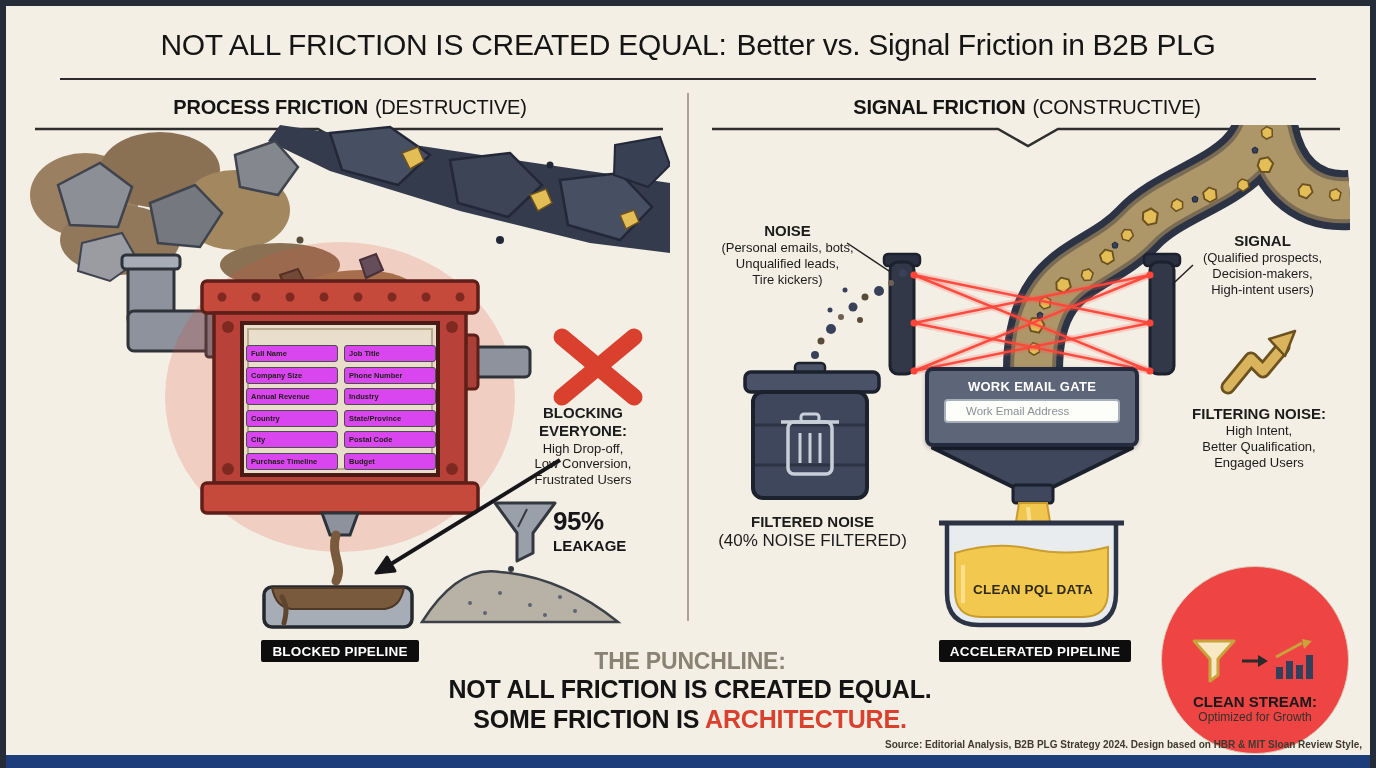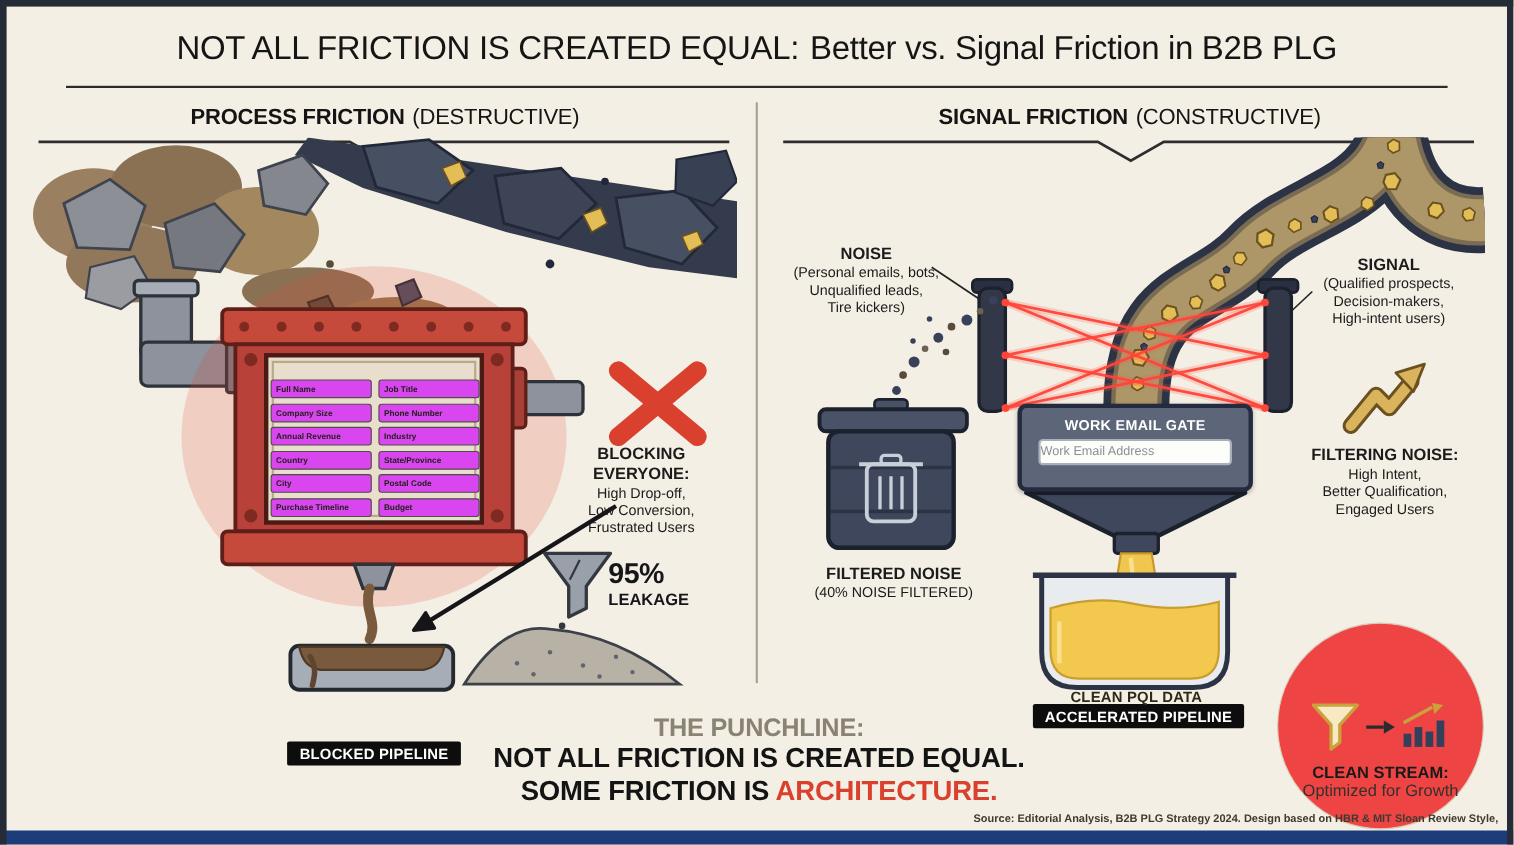--- a/index.html
+++ b/index.html
@@ -14,54 +14,54 @@
   .hrule{left:60px;width:1256px;top:78px;height:2px;background:#2b2b2b;z-index:6;}
   .vdivider{left:687px;top:93px;width:2px;height:528px;background:#aaa293;z-index:4;}
 
   .col-head{top:96px;text-align:center;color:#141414;z-index:6;letter-spacing:-0.2px;}
   .ch-bold{font-size:20px;font-weight:800;}
   .ch-reg{font-size:20px;font-weight:400;margin-left:7px;}
 
   .textblock{text-align:center;line-height:1.22;color:#1b1b1b;z-index:7;}
   .tb-title{font-weight:800;font-size:15px;}
   .tb-line{font-size:13px;}
-  .tb-sub{font-size:13px;}
+  .tb-sub{font-size:17px;}
 
   .badge-wrap{text-align:center;z-index:8;}
   .badge-black{display:inline-block;background:#0d0d0d;color:#ffffff;font-weight:700;font-size:13.5px;
     padding:4px 11px 3px;letter-spacing:.2px;border-radius:2px;}
 
   .form-grid{left:246px;top:345px;width:190px;display:grid;grid-template-columns:1fr 1fr;
     gap:4.5px 6px;z-index:8;}
   .form-chip{background:#d946ef;border:1.5px solid #4c4c4c;border-radius:3px;font-size:7.5px;
     font-weight:700;color:#22201c;padding:3px 4px 2px;white-space:nowrap;overflow:hidden;height:10px;line-height:10px;}
 
   .leakage{left:553px;top:506px;width:95px;text-align:left;z-index:7;color:#15151a;}
   .leak-val{font-size:26px;font-weight:900;letter-spacing:-0.5px;}
   .leak-lab{font-size:15px;font-weight:800;}
 
   .gate{left:925px;top:367px;width:214px;height:80px;background:#5d6678;border:4px solid #242b3e;
     border-radius:8px;z-index:8;box-shadow:0 2px 4px rgba(0,0,0,.25);box-sizing:border-box;}
   .gate-title{color:#ffffff;font-weight:800;font-size:13px;text-align:center;padding:8px 0 5px;letter-spacing:.3px;}
   .gate-input{display:block;width:176px;height:24px;margin:0 auto;border:2px solid #a9afbb;border-radius:4px;
-    background:#fdfdfa;font-size:11.5px;padding:0 0;box-sizing:border-box;color:#444;font-family:"Liberation Sans",sans-serif;}
+    background:#fdfdfa;font-size:11.5px;padding:0 20px;box-sizing:border-box;color:#444;font-family:"Liberation Sans",sans-serif;}
   .gate-input::placeholder{color:#8b9097;}
 
   .beaker-label{left:958px;top:582px;width:150px;text-align:center;font-size:13.5px;font-weight:800;
-    color:#2f2917;z-index:9;letter-spacing:.2px;margin-top:44px;}
+    color:#2f2917;z-index:9;letter-spacing:.2px;}
 
   .punchline{left:390px;top:648px;width:600px;text-align:center;z-index:7;line-height:1.18;letter-spacing:-0.2px;}
   .pl-kicker{font-size:23px;font-weight:800;color:#8a8374;}
   .pl-line{font-size:25px;font-weight:800;color:#141414;}
   .pl-red{color:#d9402e;}
 
   .corner-badge{left:1161px;top:566px;width:188px;height:188px;border-radius:50%;background:#ef4444;
     border:1px solid #d6cdb8;z-index:6;text-align:center;box-sizing:border-box;padding-top:70px;}
   .cb-title{font-size:15px;font-weight:800;color:#1a1a1a;margin-top:4px;}
-  .cb-sub{font-size:15px;color:#33312b;}
+  .cb-sub{font-size:12px;color:#33312b;}
 
   .footer{right:14px;bottom:18px;font-size:10px;font-weight:700;color:#3f3a30;z-index:45;}
 
   .nug{fill:#e3bd55;stroke:#6b5120;stroke-width:1.5;}
   .spk{fill:#39415a;stroke:#20263a;stroke-width:1;}
   .laser{stroke:#ff4538;stroke-width:2.5;opacity:.95;}
   .laserglow{stroke:#ff5b4d;stroke-width:7;opacity:.22;}
 </style>
 </head>
 <body>
@@ -202,21 +202,21 @@
     <div class="tb-line">High Drop-off,</div>
     <div class="tb-line">Low Conversion,</div>
     <div class="tb-line">Frustrated Users</div>
   </div>
 
   <div class="abs leakage">
     <div class="leak-val">95%</div>
     <div class="leak-lab">LEAKAGE</div>
   </div>
 
-  <div class="abs badge-wrap" style="left:240px;top:674px;width:200px;">
+  <div class="abs badge-wrap" style="left:240px;top:640px;width:200px;">
     <span class="badge-black">BLOCKED PIPELINE</span>
   </div>
 
   <svg class="abs" style="left:695px;top:125px;z-index:5;" width="655" height="515" viewBox="0 0 655 515">
     <path d="M17 4 H303 L333 21 L363 4 H645" stroke="#2e2e2e" stroke-width="2.5" fill="none"></path>
 
     <g>
       <path d="M655 75 C 610 78 580 50 572 -5" fill="none" stroke="#2c3344" stroke-width="60"></path>
       <path d="M572 -25 C 572 55 485 58 443 103 C 401 148 338 140 338 246" fill="none" stroke="#2c3344" stroke-width="60"></path>
       <path d="M655 75 C 610 78 580 50 572 -5" fill="none" stroke="#7a6c54" stroke-width="46"></path>

